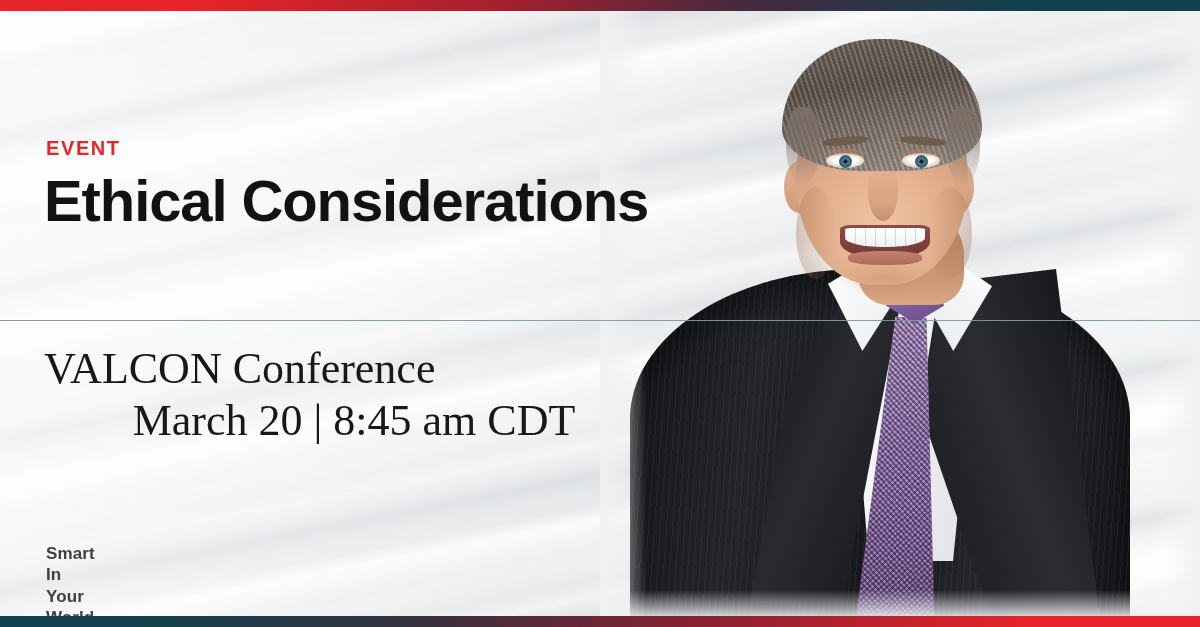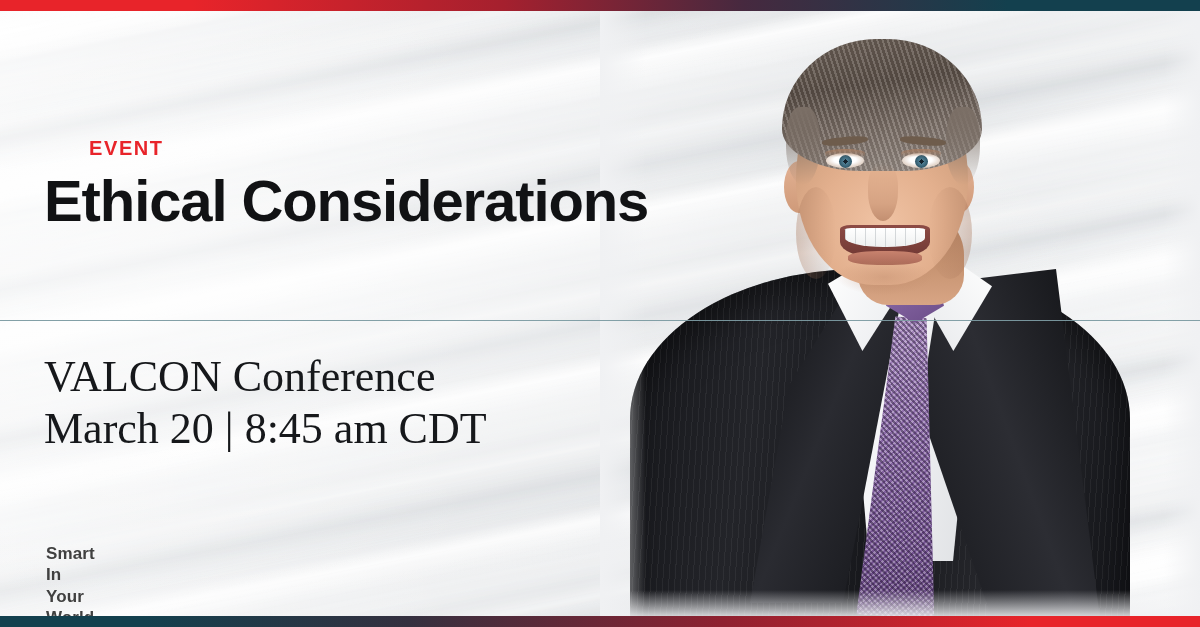--- a/index.html
+++ b/index.html
@@ -323,23 +323,22 @@
   }
   .headline .l2 { display:block; }
 
   .detail {
     position:absolute; left:44px; top:343px;
     width:620px;
     font-family:"Liberation Serif", serif;
     font-size:44px;
     line-height:1.18;
     color:#16181b;
-    margin-top:8px;
-  }
-  .detail .d2 { display:block; }
+  }
+  .detail .d2 { display:block;text-align:center; }
 
   .tagline {
     position:absolute; left:46px; top:543px;
     font-size:17px;
     font-weight:bold;
     line-height:1.25;
     letter-spacing:0.1px;
   }
   .tagline .t2 { display:block; }
 </style>
@@ -400,21 +399,21 @@
       <div class="lip-lower"></div>
       <div class="chin-shade"></div>
       <div class="photo-feather"></div>
     </div>
   </div>
 
   <div class="divider" style="background: rgb(124, 155, 162);"></div>
 
   <div class="content">
 
-    <div class="eyebrow" style="color: rgb(232, 36, 42); margin-left: 43px;">EVENT</div>
+    <div class="eyebrow" style="color: rgb(232, 36, 42);">EVENT</div>
 
     <div class="headline" style="color: rgb(17, 18, 20);">
       <span>Ethical Considerations</span>
     </div>
 
     <div class="detail" style="color: rgb(22, 24, 27);">
       <span>VALCON Conference</span>
       <span class="d2">March 20 | 8:45 am CDT</span>
     </div>
 

